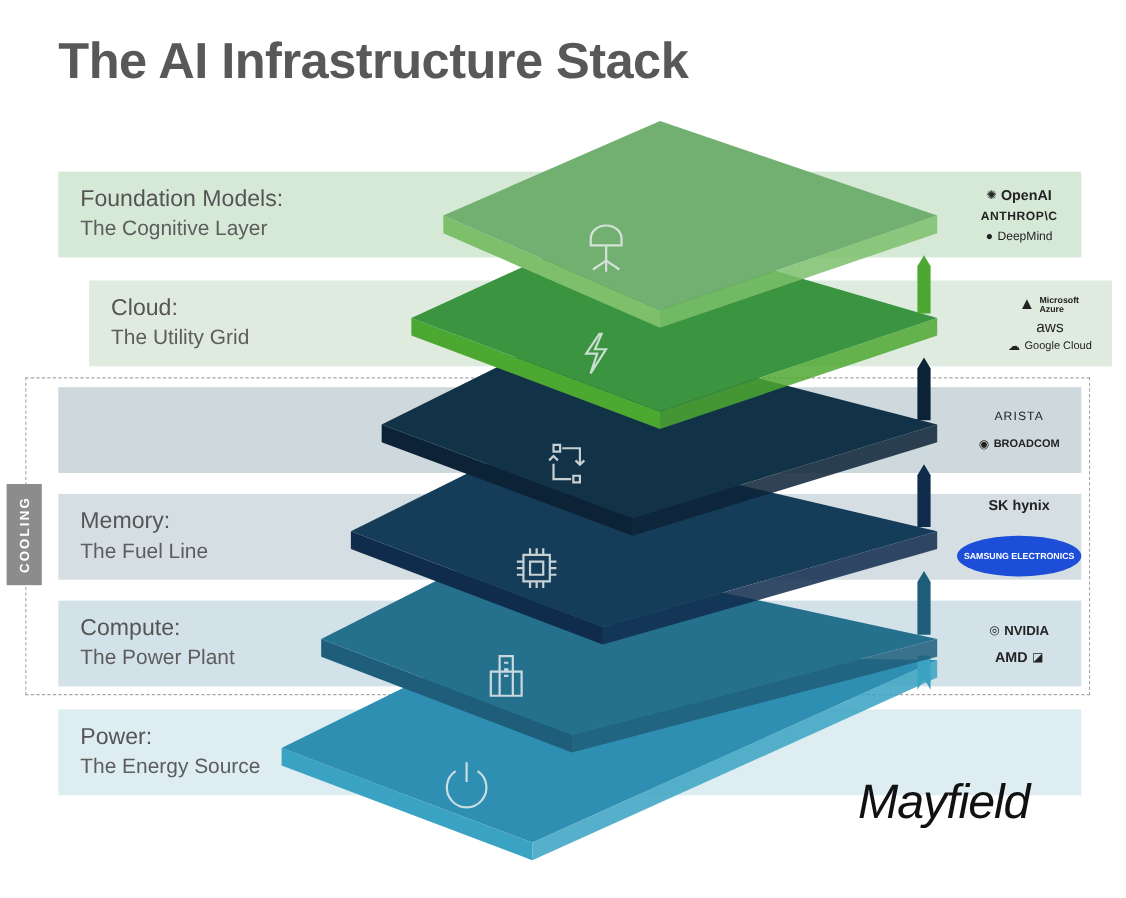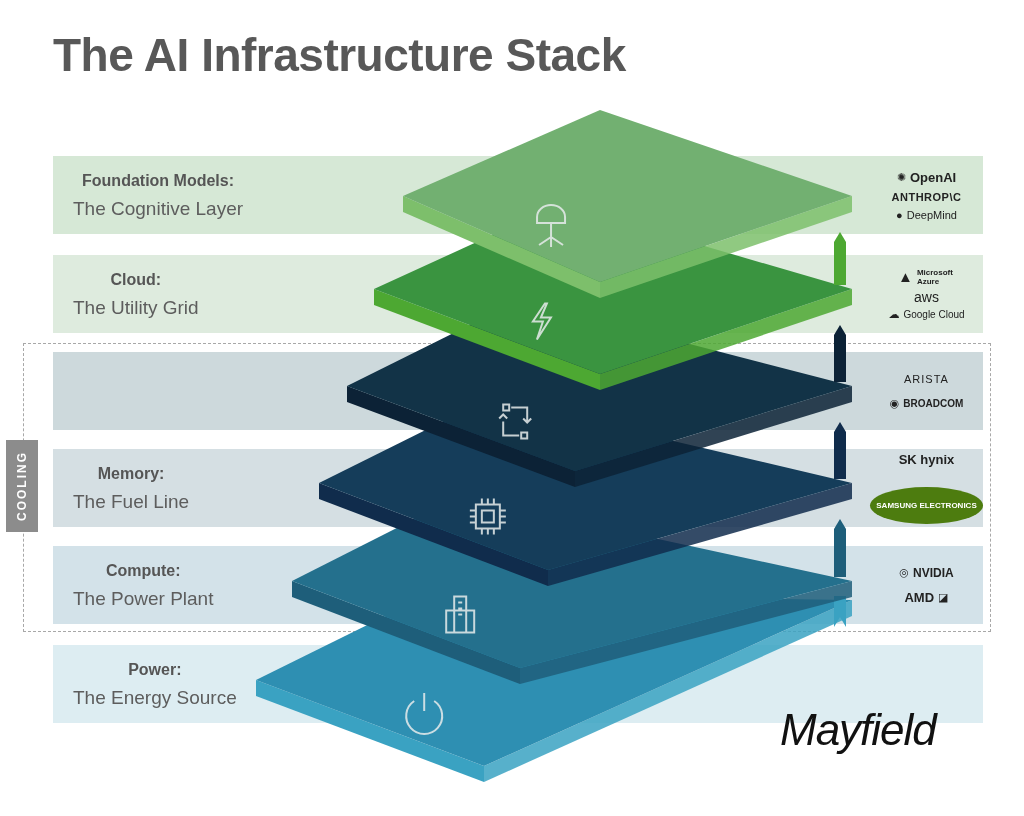--- a/index.html
+++ b/index.html
@@ -7,21 +7,21 @@
     width: 1024px; height: 816px; background: #ffffff; position: relative; overflow: hidden;
     font-family: "Liberation Sans", "DejaVu Sans", sans-serif;
   }
   .title {
     position: absolute; left: 53px; top: 28px; margin: 0;
     font-size: 46px; font-weight: 700; color: #585858; letter-spacing: -0.5px;
     font-family: "Liberation Sans", sans-serif;
   }
   .band { position: absolute; left: 53px; width: 930px; height: 78px; }
   .band .label { position: absolute; left: 20px; top: 12px; }
-  .band .name { display: block; font-size: 16px; font-weight: 700; color: #555; line-height: 26px; text-align: center; }
+  .band .name { display: block; font-size: 21px; font-weight: 400; color: #555; line-height: 26px; }
   .band .desc { display: block; font-size: 19px; color: #5d5d5d; line-height: 30px; }
   .logos {
     position: absolute; right: 0; top: 0; width: 113px; height: 78px;
     display: flex; flex-direction: column; align-items: center; justify-content: center; gap: 6px;
     font-size: 11px; color: #222; font-weight: 700;
   }
   .logo { display: flex; align-items: center; gap: 4px; white-space: nowrap; }
   .cooling-box {
     position: absolute; left: 23px; top: 343px; width: 968px; height: 289px;
     border: 1px dashed #a8a8a8; box-sizing: border-box;
@@ -60,21 +60,21 @@
         <span style="font-size:13px;font-weight:600">OpenAI</span>
       </div>
     <div class="logo" style="font-size:11px;letter-spacing:0.5px">ANTHROP\C</div>
     <div class="logo">
         <span>●</span>
         <span style="font-weight:500">DeepMind</span>
       </div>
   </div>
 </div>
 
-<div class="band" style="top: 255px; background: rgb(222, 235, 222);">
+<div class="band" style="top: 255px; background: rgb(222, 235, 222); margin-left: 28px;">
   <div class="label">
       <span class="name">Cloud:</span>
       <span class="desc">The Utility Grid</span>
     </div>
   <div class="logos" style="gap:3px">
     <div class="logo">
         <span style="font-size:15px">▲</span>
         <span style="font-size:8px;font-weight:700;width:38px;white-space:normal;line-height:9px">Microsoft Azure</span>
       </div>
     <div class="logo" style="font-size:14px;font-weight:500">aws</div>
@@ -95,21 +95,21 @@
   </div>
 </div>
 
 <div class="band" style="top: 449px; background: rgb(213, 223, 227);">
   <div class="label">
       <span class="name">Memory:</span>
       <span class="desc">The Fuel Line</span>
     </div>
   <div class="logos" style="gap:20px">
     <div class="logo" style="font-size:13px">SK hynix</div>
-    <div class="logo" style="font-size:8px;background:#4d7c0f;color:#fff;border-radius:50%;padding:14px 6px">SAMSUNG ELECTRONICS</div>
+    <div class="logo" style="font-size:8px;background:#1d4ed8;color:#fff;border-radius:50%;padding:14px 6px">SAMSUNG ELECTRONICS</div>
   </div>
 </div>
 
 <div class="band" style="top: 546px; background: rgb(211, 226, 233);">
   <div class="label">
       <span class="name">Compute:</span>
       <span class="desc">The Power Plant</span>
     </div>
   <div class="logos" style="gap:10px">
     <div class="logo">

